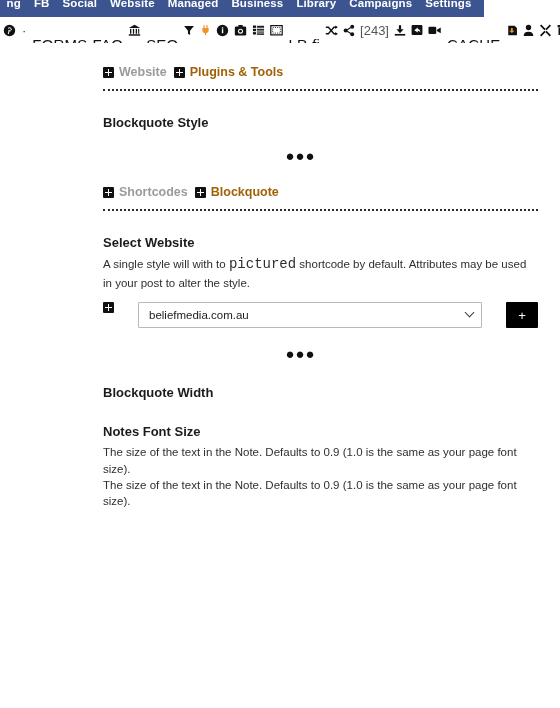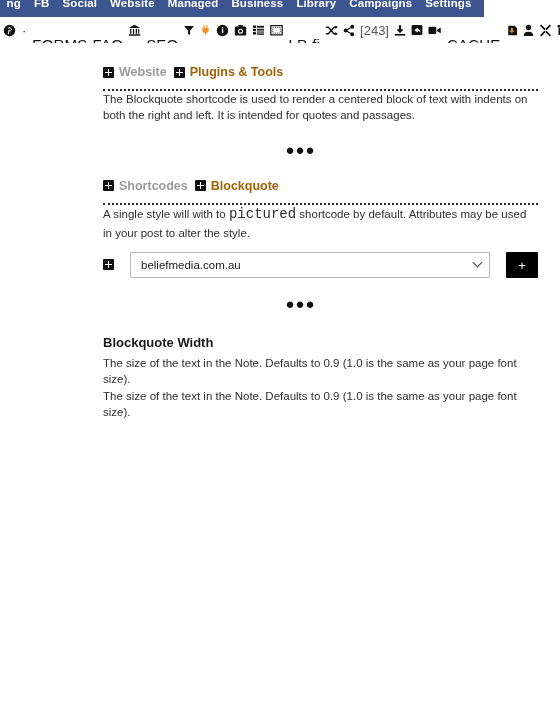--- a/index.html
+++ b/index.html
@@ -159,22 +159,21 @@
     font-weight: bold;
     letter-spacing: 1px;
     line-height: 1;
     margin: 18px 0 0 0;
     padding-right: 40px;
   }
 
   
   .field-row {
     display: flex;
-    align-items: center;
-    gap: 16px;
+    gap: 24px;
     margin-top: 11px;
   }
   .select-wrap {
     position: relative;
     flex: 1 1 auto;
     min-width: 0;
   }
   .select-box {
     width: 100%;
     height: 26px;
@@ -397,48 +396,50 @@
       <span class="plusbox-solid"></span>
       <span>Website</span>
     </span>
     <span class="crumb active">
       <span class="plusbox-solid"></span>
       <span>Plugins &amp; Tools</span>
     </span>
   </div>
   <hr class="dotted-rule">
 
-  <p class="sec-desc">The Blockquote shortcode is used to render a centered block of text with indents on both the right and left. It is intended for quotes and passages.</p>
+  <div class="sec-title">Blockquote Style</div>
 
   <div class="ellipsis">●●●</div>
 
   <div class="crumbs">
     <span class="crumb muted">
       <span class="plusbox-solid"></span>
       <span>Shortcodes</span>
     </span>
     <span class="crumb active">
       <span class="plusbox-solid"></span>
       <span>Blockquote</span>
     </span>
   </div>
   <hr class="dotted-rule">
 
+  <div class="sec-title">Select Website</div>
   <p class="sec-desc"><span>A single style will with to </span><code>pictured</code><span> shortcode by default. Attributes may be used in your post to alter the style.</span></p>
 
   <div class="field-row">
     <span class="plusbox-solid"></span>
     <div class="select-wrap">
       <div class="select-box">beliefmedia.com.au</div>
       <span class="chev"></span>
     </div>
     <button class="add-btn">+</button>
   </div>
 
   <div class="ellipsis">●●●</div>
 
   <div class="sec-title">Blockquote Width</div>
 
+  <div class="sec-title">Notes Font Size</div>
   <p class="sec-desc">The size of the text in the Note. Defaults to 0.9 (1.0 is the same as your page font size).</p>
 
   <p class="sec-desc">The size of the text in the Note. Defaults to 0.9 (1.0 is the same as your page font size).</p>
 
 </div>
 
 </body></html>

